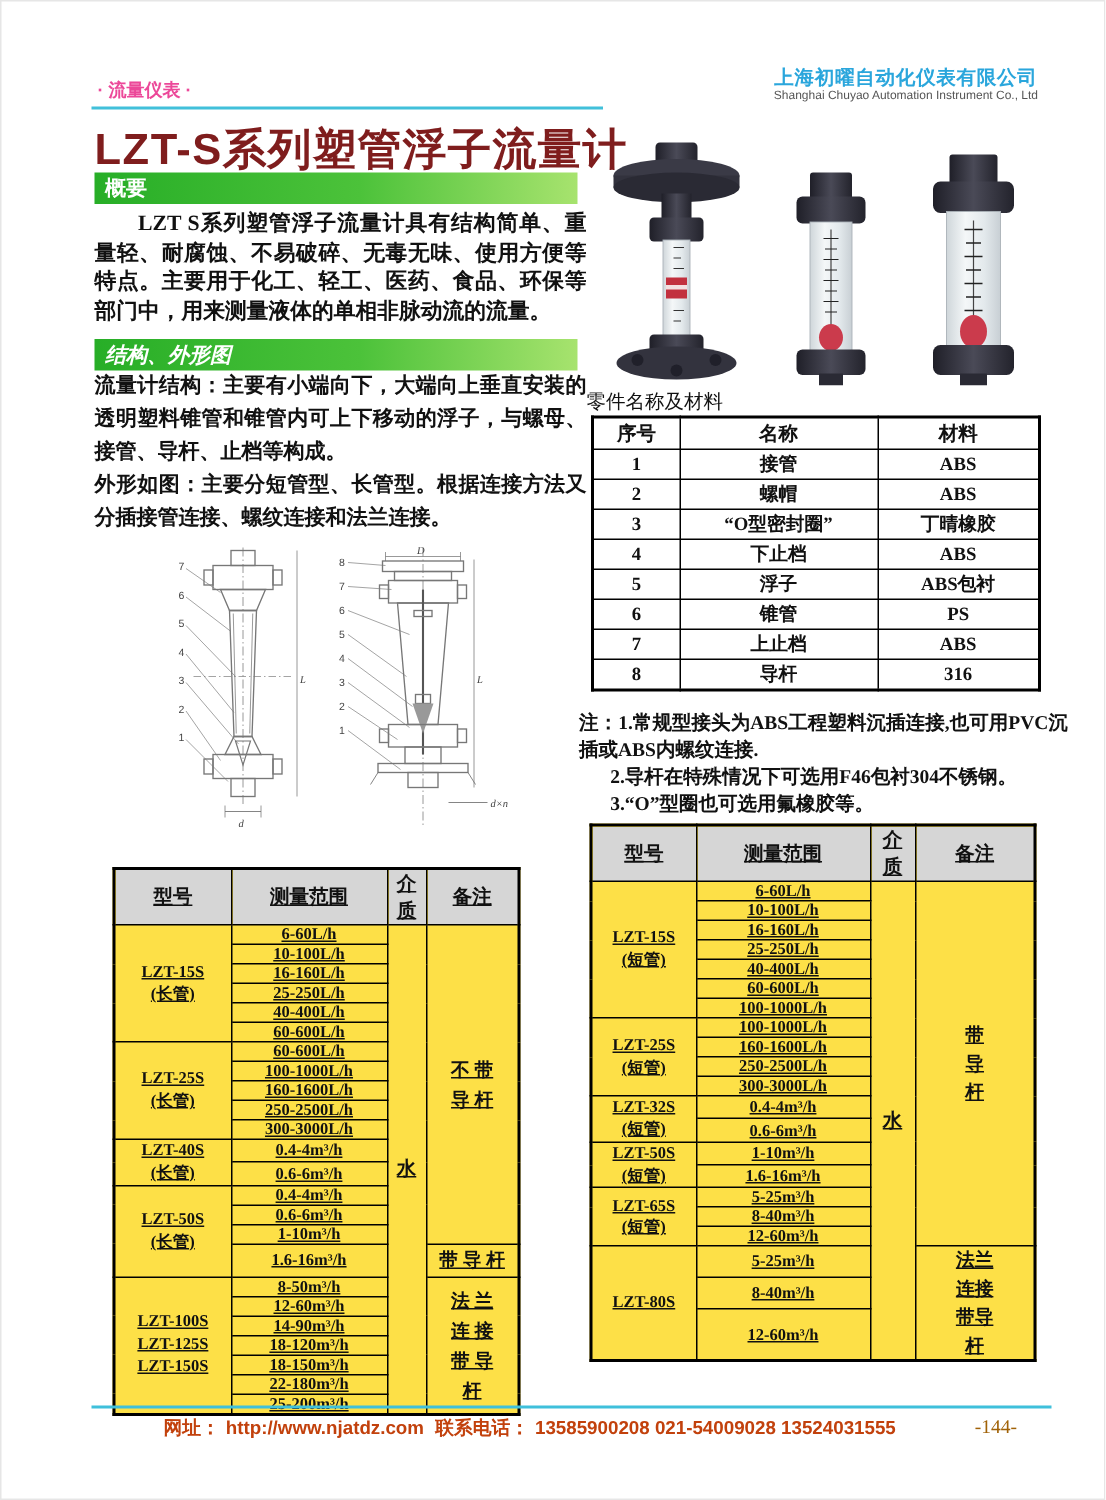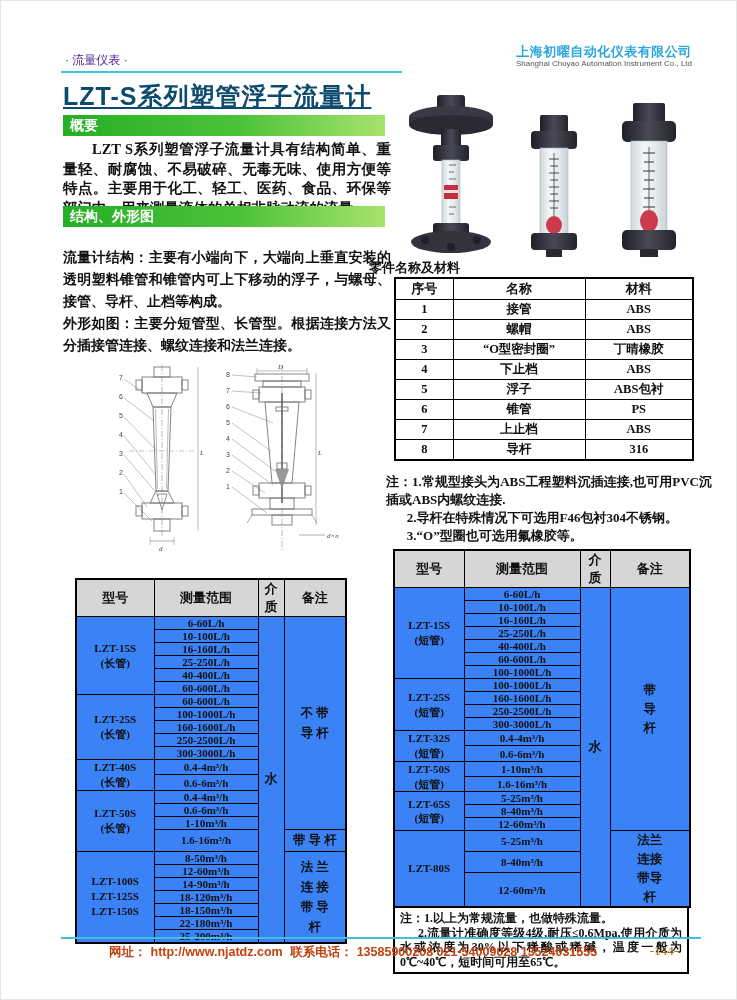--- a/index.html
+++ b/index.html
@@ -1,61 +1,61 @@
 <!DOCTYPE html>
 <html><head>
 <meta charset="utf-8">
 <style>
   html,body{margin:0;padding:0;background:#fff;}
   .page{position:relative;width:737px;height:1000px;background:#fff;box-sizing:border-box;
         border:1px solid #e6e6e6;font-family:"Liberation Sans",sans-serif;overflow:hidden;color:#111;}
 
   
-  .cat-label{position:absolute;left:64px;top:51px;font-size:12px;font-weight:normal;color:#4c1d95;}
+  .cat-label{position:absolute;left:64px;top:51px;font-size:12px;font-weight:bold;color:#ec4899;}
   .top-rule{position:absolute;left:60px;top:70px;width:341px;height:2px;background:#41c0da;}
   .company{position:absolute;right:44px;top:44px;text-align:center;line-height:1.1;}
   .company .cn{font-size:13px;font-weight:bold;color:#2aa6dc;letter-spacing:.5px;}
   .company .en{font-size:8px;color:#555;margin-top:1px;}
-  .page-title{position:absolute;left:62px;top:79px;font-size:25px;font-weight:bold;color:#0c4a6e;letter-spacing:1px;text-decoration:underline;}
+  .page-title{position:absolute;left:62px;top:79px;font-size:29px;font-weight:bold;color:#7f1d1d;letter-spacing:1px;}
 
   
   .green-bar{position:absolute;left:62px;width:322px;height:21px;line-height:21px;padding-left:7px;
              box-sizing:border-box;color:#fff;font-size:14px;font-weight:bold;
              background:linear-gradient(90deg,#27ae27 0%,#4cc23a 55%,#a7e36e 100%);}
   .bar-overview{top:114px;}
-  .bar-structure{top:205px;}
+  .bar-structure{top:225px;font-style:italic;}
 
   .para{position:absolute;left:62px;width:328px;text-align:justify;
         font-family:"Liberation Serif",serif;font-weight:600;color:#111;}
   .overview-para{top:139px;font-size:14.5px;line-height:19.5px;text-indent:2em;}
   .structure-para{top:246px;font-size:14px;line-height:22px;}
   .structure-para .p2{margin-top:0;}
 
   
   .drawing{position:absolute;left:66px;top:362px;}
   .photos{position:absolute;left:398px;top:86px;}
 
   
-  .parts-title{position:absolute;left:368px;top:258px;font-size:13px;font-weight:bold;}
+  .parts-title{position:absolute;left:390px;top:258px;font-size:13px;font-weight:normal;}
   .parts-wrap{position:absolute;left:393px;top:276px;}
   table{border-collapse:collapse;table-layout:fixed;}
   .grid{border:2px solid #000;}
   .grid th,.grid td{border:1px solid #000;text-align:center;vertical-align:middle;padding:0 2px;
         font-family:"Liberation Serif",serif;font-weight:bold;overflow:hidden;}
   .parts-table{width:298px;padding-left:36px;}
   .parts-table th{height:20px;font-size:13px;background:#fff;}
   .parts-table td{height:19px;font-size:12.5px;}
   .parts-notes{position:absolute;left:385px;top:452px;width:326px;font-size:13px;line-height:18px;
         font-family:"Liberation Serif",serif;font-weight:600;text-align:justify;margin-top:20px;}
   .parts-notes div+div{text-indent:1.6em;}
 
   
   .spec-left-wrap{position:absolute;left:74px;top:577px;}
   .spec-right-wrap{position:absolute;left:392px;top:548px;}
-  .spec{background:#3b82f6;}
+  .spec{background:#fde047;text-decoration:underline;}
   .spec th{font-size:13px;background:#d6d6d6;}
   .spec thead tr{height:34px;}
   .spec tbody tr{height:13px;}
   .spec tbody tr.tall{height:22px;}
   .spec td.range{font-size:11px;}
   .spec td.model{font-size:11px;line-height:1.35;}
   .spec td.medium{font-size:13px;}
   .spec td.remark{font-size:12.5px;line-height:1.6;}
   .spec-left{width:270px;}
   .spec-right{width:296px;}
@@ -519,24 +519,20 @@
             <td class="remark" rowspan="3">法兰<br>连接<br>带导<br>杆</td>
           </tr>
           <tr>
             <td class="range">8-40m³/h</td>
           </tr>
           <tr class="tall">
             <td class="range">12-60m³/h</td>
           </tr>
         </tbody>
       </table>
-    <div class="spec-notes">
-        <div>注：1.以上为常规流量，也做特殊流量。</div>
-        <div>2.流量计准确度等级4级,耐压≤0.6Mpa,使用介质为水或浓度为30%以下稀酸或稀碱，温度一般为0℃~40℃，短时间可用至65℃。</div>
-      </div>
   </div>
 
   <div class="footer-rule"></div>
   <div class="footer-contact">
     <span>网址：</span><span>http://www.njatdz.com</span>
     <span>联系电话：</span><span>13585900208 021-54009028 13524031555</span>
   </div>
   <div class="page-num">-144-</div>
 
 </div>

